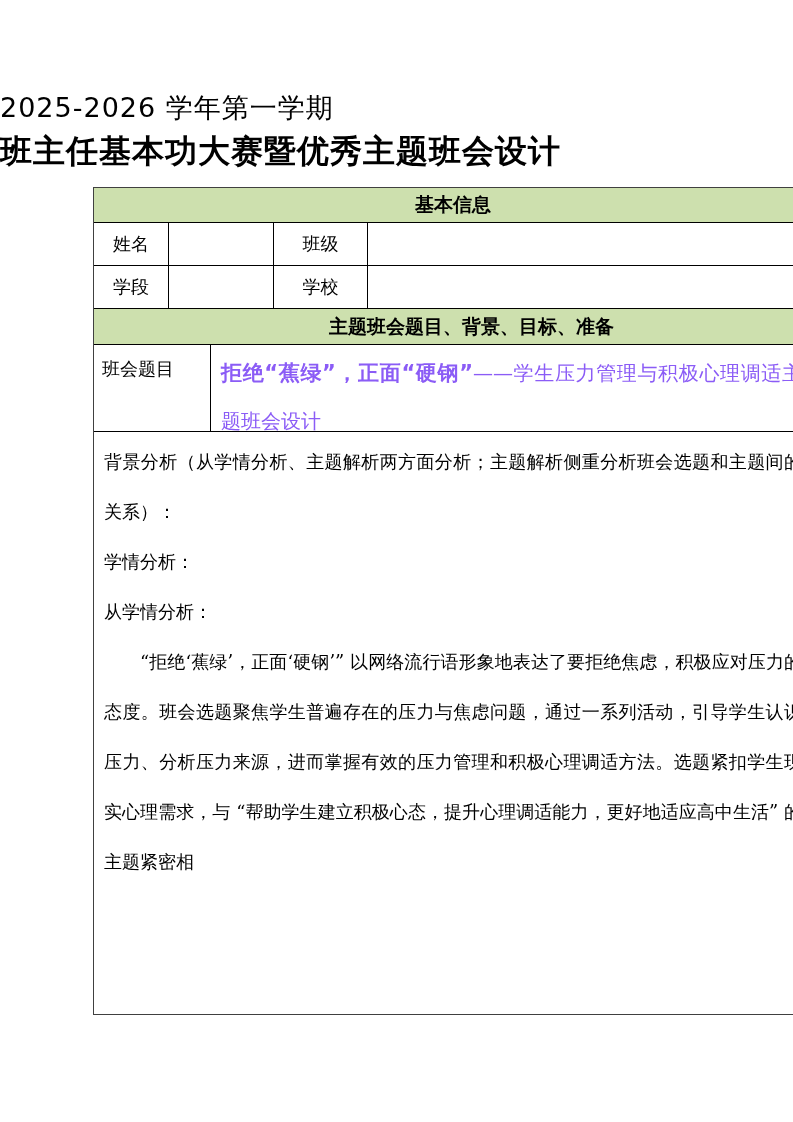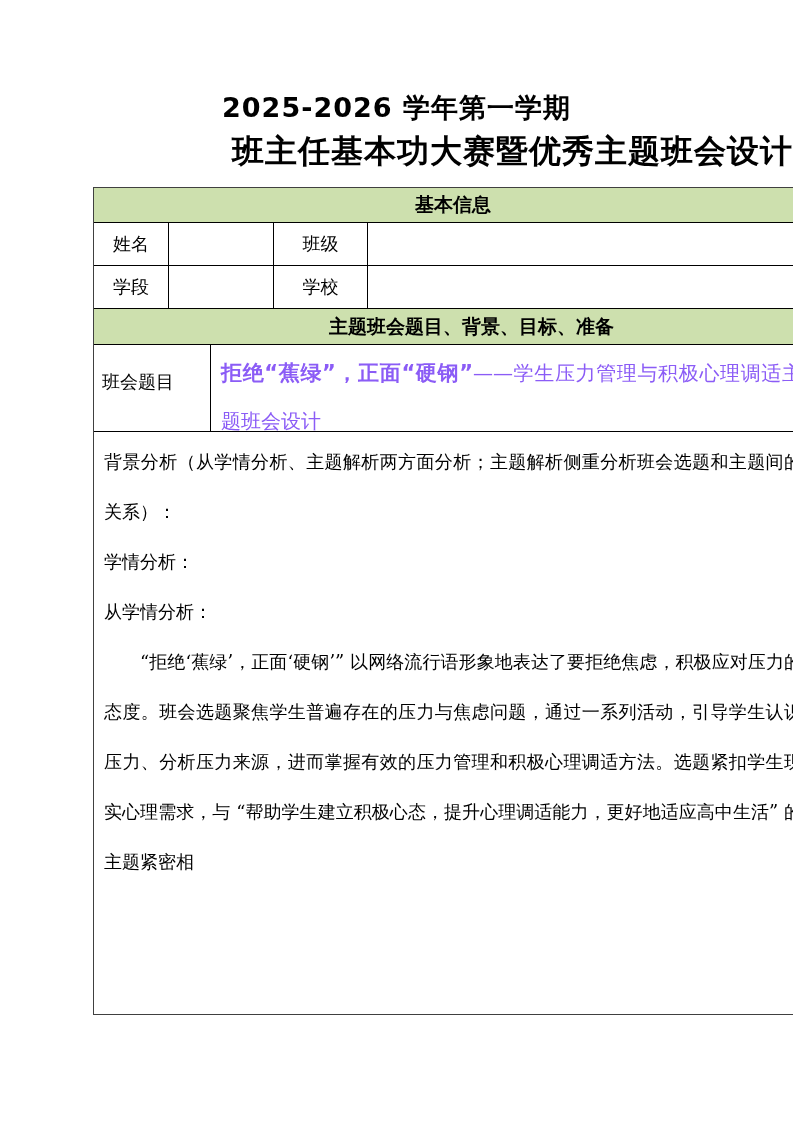--- a/index.html
+++ b/index.html
@@ -8,29 +8,29 @@
     position: relative;
     width: 793px;
     height: 1122px;
     background: #ffffff;
     overflow: hidden;
     font-family: "DejaVu Serif", serif;
     color: #000;
   }
   .doc-title-1 {
     padding-top: 88px;
-    text-align: center;
+    text-align: left;
     font-family: "DejaVu Sans", sans-serif;
-    font-weight: bold;
+    font-weight: normal;
     font-size: 27px;
     line-height: 40px;
     letter-spacing: 1px;
   }
   .doc-title-2 {
-    text-align: right;
+    text-align: left;
     font-family: "DejaVu Sans", sans-serif;
     font-weight: bold;
     font-size: 32px;
     line-height: 46px;
     letter-spacing: 1px;
   }
   .doc-table {
     position: absolute;
     left: 93px;
     top: 187px;
@@ -57,21 +57,21 @@
     justify-content: center;
     font-size: 18px;
   }
   .c-label1 { width: 75px; }
   .c-value1 { width: 105px; }
   .c-label2 { width: 94px; }
   .c-value2 { flex: 1; }
   .topic-row { height: 87px; }
   .topic-label {
     width: 117px;
-    padding: 25px 6px 0 8px;
+    padding: 12px 6px 0 8px;
     font-size: 18px;
   }
   .topic-content {
     flex: 1;
     padding: 5px 10px 0 10px;
     line-height: 46px;
     color: #8b5cf6;
     text-align: justify;
   }
   .topic-bold {

